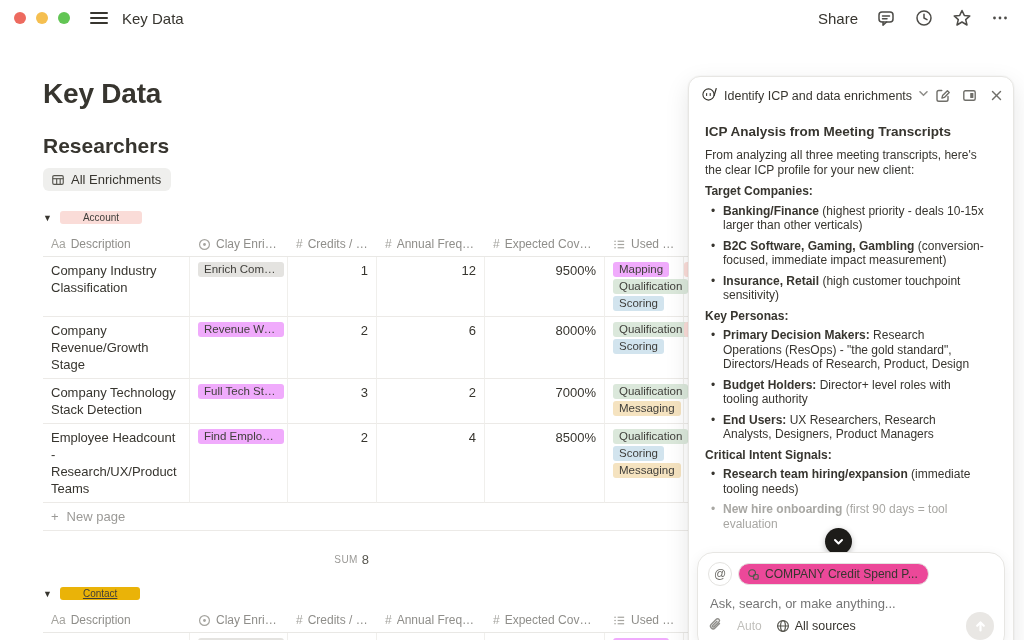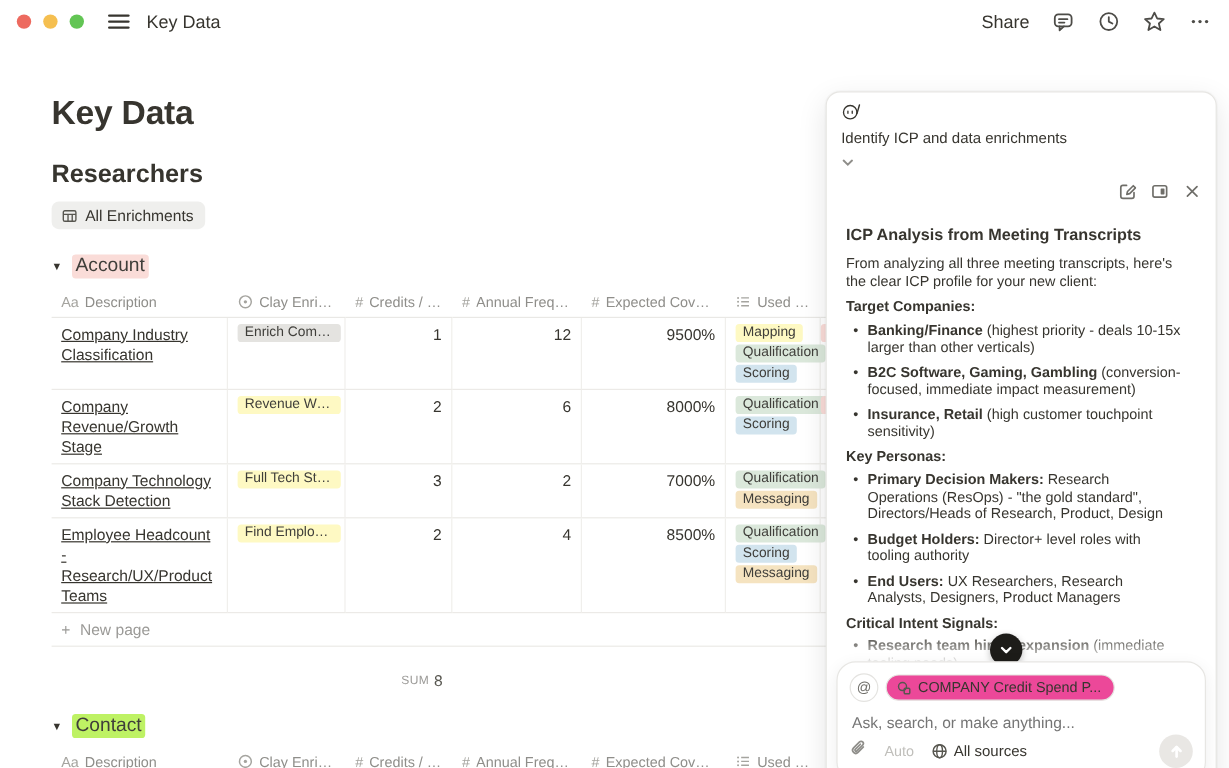--- a/index.html
+++ b/index.html
@@ -22,52 +22,52 @@
   
   .content { padding:42px 0 0 43px; }
   h1.page-title { font-size:28px; font-weight:700; letter-spacing:-0.2px; }
   h2.section-title { font-size:21px; font-weight:700; margin-top:24px; }
   .view-pill { display:inline-flex; align-items:center; gap:6px; margin-top:10px;
     background:#efefed; border-radius:6px; padding:4px 10px 4px 8px; font-size:13px; font-weight:500; cursor:pointer;}
   .view-pill svg{ width:14px; height:14px; stroke:#57564f; fill:none; stroke-width:1.3;}
 
   .group-toggle { display:flex; align-items:center; gap:8px; margin-top:20px; cursor:pointer;}
   .tri { font-size:9px; color:#37352f; }
-  .gtag { font-size:16px; padding:1px 3px; border-radius:3px; color:#3f3e3a; }
-  .gtag.pink{ background:#fadcd8; } .gtag.purple{ background:#bef264; }
+  .gtag { font-size:10px; padding:1px 23px; border-radius:3px; color:#3f3e3a; }
+  .gtag.pink{ background:#fadcd8; } .gtag.purple{ background:#eab308;text-decoration:underline; }
 
   .etable { margin-top:8px; width:650px; }
   .thead,.trow,.sumrow { display:grid; grid-template-columns:147px 98px 89px 108px 120px 79px 9px; }
   .thead .th { display:flex; align-items:center; gap:5px; font-size:12px; color:#8f8e8a;
     padding:5px 8px; border-bottom:1px solid #e9e8e5; white-space:nowrap; overflow:hidden; }
   .th svg,.th .hico { width:13px; height:13px; flex:0 0 auto; stroke:#a5a49f; fill:none; stroke-width:1.3; }
   .th .htxt{ overflow:hidden; text-overflow:ellipsis; }
   .hchar { font-size:12px; color:#a5a49f; font-weight:400; }
   .td { padding:5px 8px; border-bottom:1px solid #eceae7; border-right:1px solid #f0efec; font-size:13px; line-height:17px; }
-  .td.c-desc{ font-weight:500;text-decoration:underline; }
+  .td.c-desc{ font-weight:500; }
   .td.c-num{ text-align:right; font-weight:400; }
   .td.c-used{ display:flex; flex-direction:column; align-items:flex-start; gap:2px; border-right:1px solid #f0efec;}
   .td.c-sliver{ border-right:none; padding:5px 0; }
   .sliver-frag{ display:block; width:9px; height:15px; border-radius:3px 0 0 3px; background:#fadcd8;}
   .tag { display:inline-block; font-size:11.5px; line-height:15px; padding:0 6px; border-radius:3px; color:#3f3e3a; white-space:nowrap; max-width:86px; overflow:hidden; text-overflow:ellipsis;}
-  .t-gray{background:#e4e3e0;} .t-pink{background:#fef9c3;} .t-green{background:#dbe8db;}
+  .t-gray{background:#e4e3e0;} .t-pink{background:#f0abfc;} .t-green{background:#dbe8db;}
   .t-blue{background:#d2e4ee;} .t-yellow{background:#f5e3c0;}
 
   .newpage { display:flex; align-items:center; gap:8px; color:#9b9a97; font-size:13px;
     padding:6px 8px; border-bottom:1px solid #eceae7; cursor:pointer; width:650px;}
   .sumrow { width:650px; }
   .sumcell { grid-column:3; display:flex; justify-content:flex-end; align-items:center; gap:4px; padding:6px 8px;margin-top:15px;}
   .sumlab { font-size:10px; letter-spacing:0.4px; color:#9b9a97; }
   .sumval { font-size:13px; color:#57564f; }
 
   
   .panel { position:absolute; left:688px; top:76px; width:326px; height:580px;
     background:#fff; border:1px solid #e7e6e3; border-radius:12px;
     box-shadow:0 8px 24px rgba(15,15,15,0.1), 0 0 0 1px rgba(15,15,15,0.02); overflow:hidden; }
-  .panel-header { display:flex; align-items:flex-start; gap:6px; padding:8px 12px 6px 12px;flex-direction:column; }
+  .panel-header { display:flex; align-items:flex-end; gap:6px; padding:8px 12px 6px 12px; }
   .ai-face svg{ width:17px; height:17px; display:block; }
   .panel-title { font-size:12.5px; font-weight:500; color:#37352f; white-space:nowrap; }
   .ph-chevron svg{ width:11px; height:11px; stroke:#8f8e8a; fill:none; stroke-width:1.6; stroke-linecap:round;}
   .ph-actions{ margin-left:auto; display:flex; gap:12px; align-items:center;}
   .ph-actions .pico{ width:15px; height:15px; display:block; cursor:pointer;}
   .ph-actions svg{ width:15px; height:15px; stroke:#6f6e69; fill:none; stroke-width:1.4; stroke-linecap:round; stroke-linejoin:round;}
 
   .panel-body { padding:14px 28px 0 16px; font-size:12px; line-height:14.5px; color:#37352f; }
   .panel-body h3 { font-size:13.5px; line-height:17px; font-weight:700; margin-bottom:8px; }
   .intro { margin-bottom:7px; }

